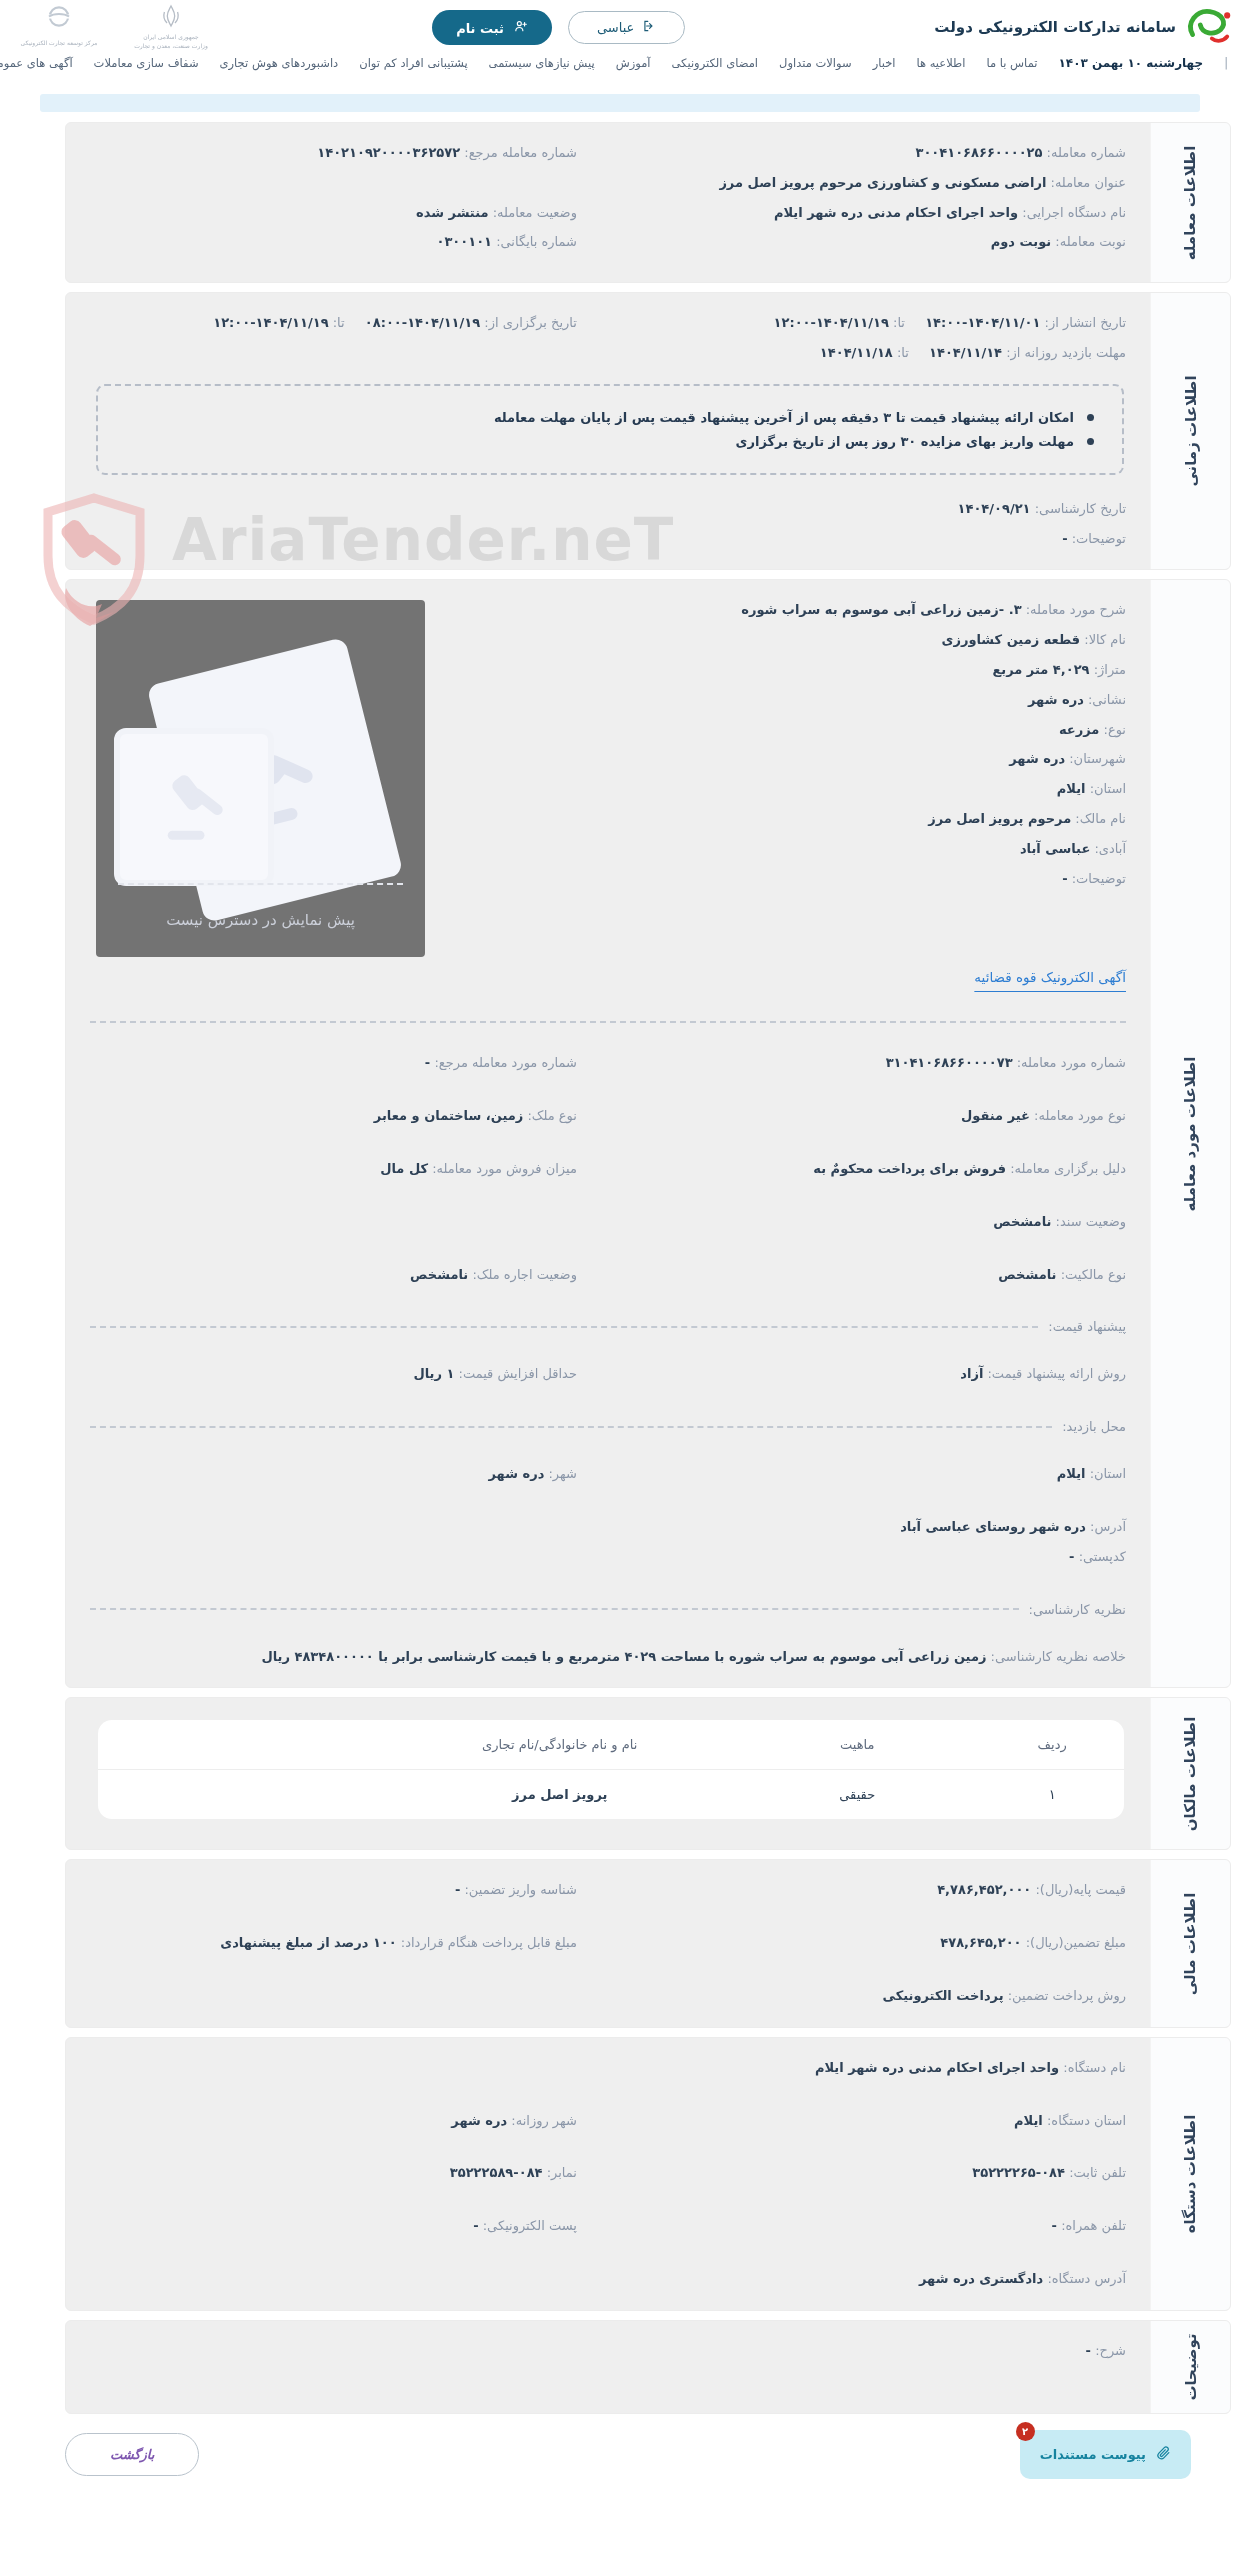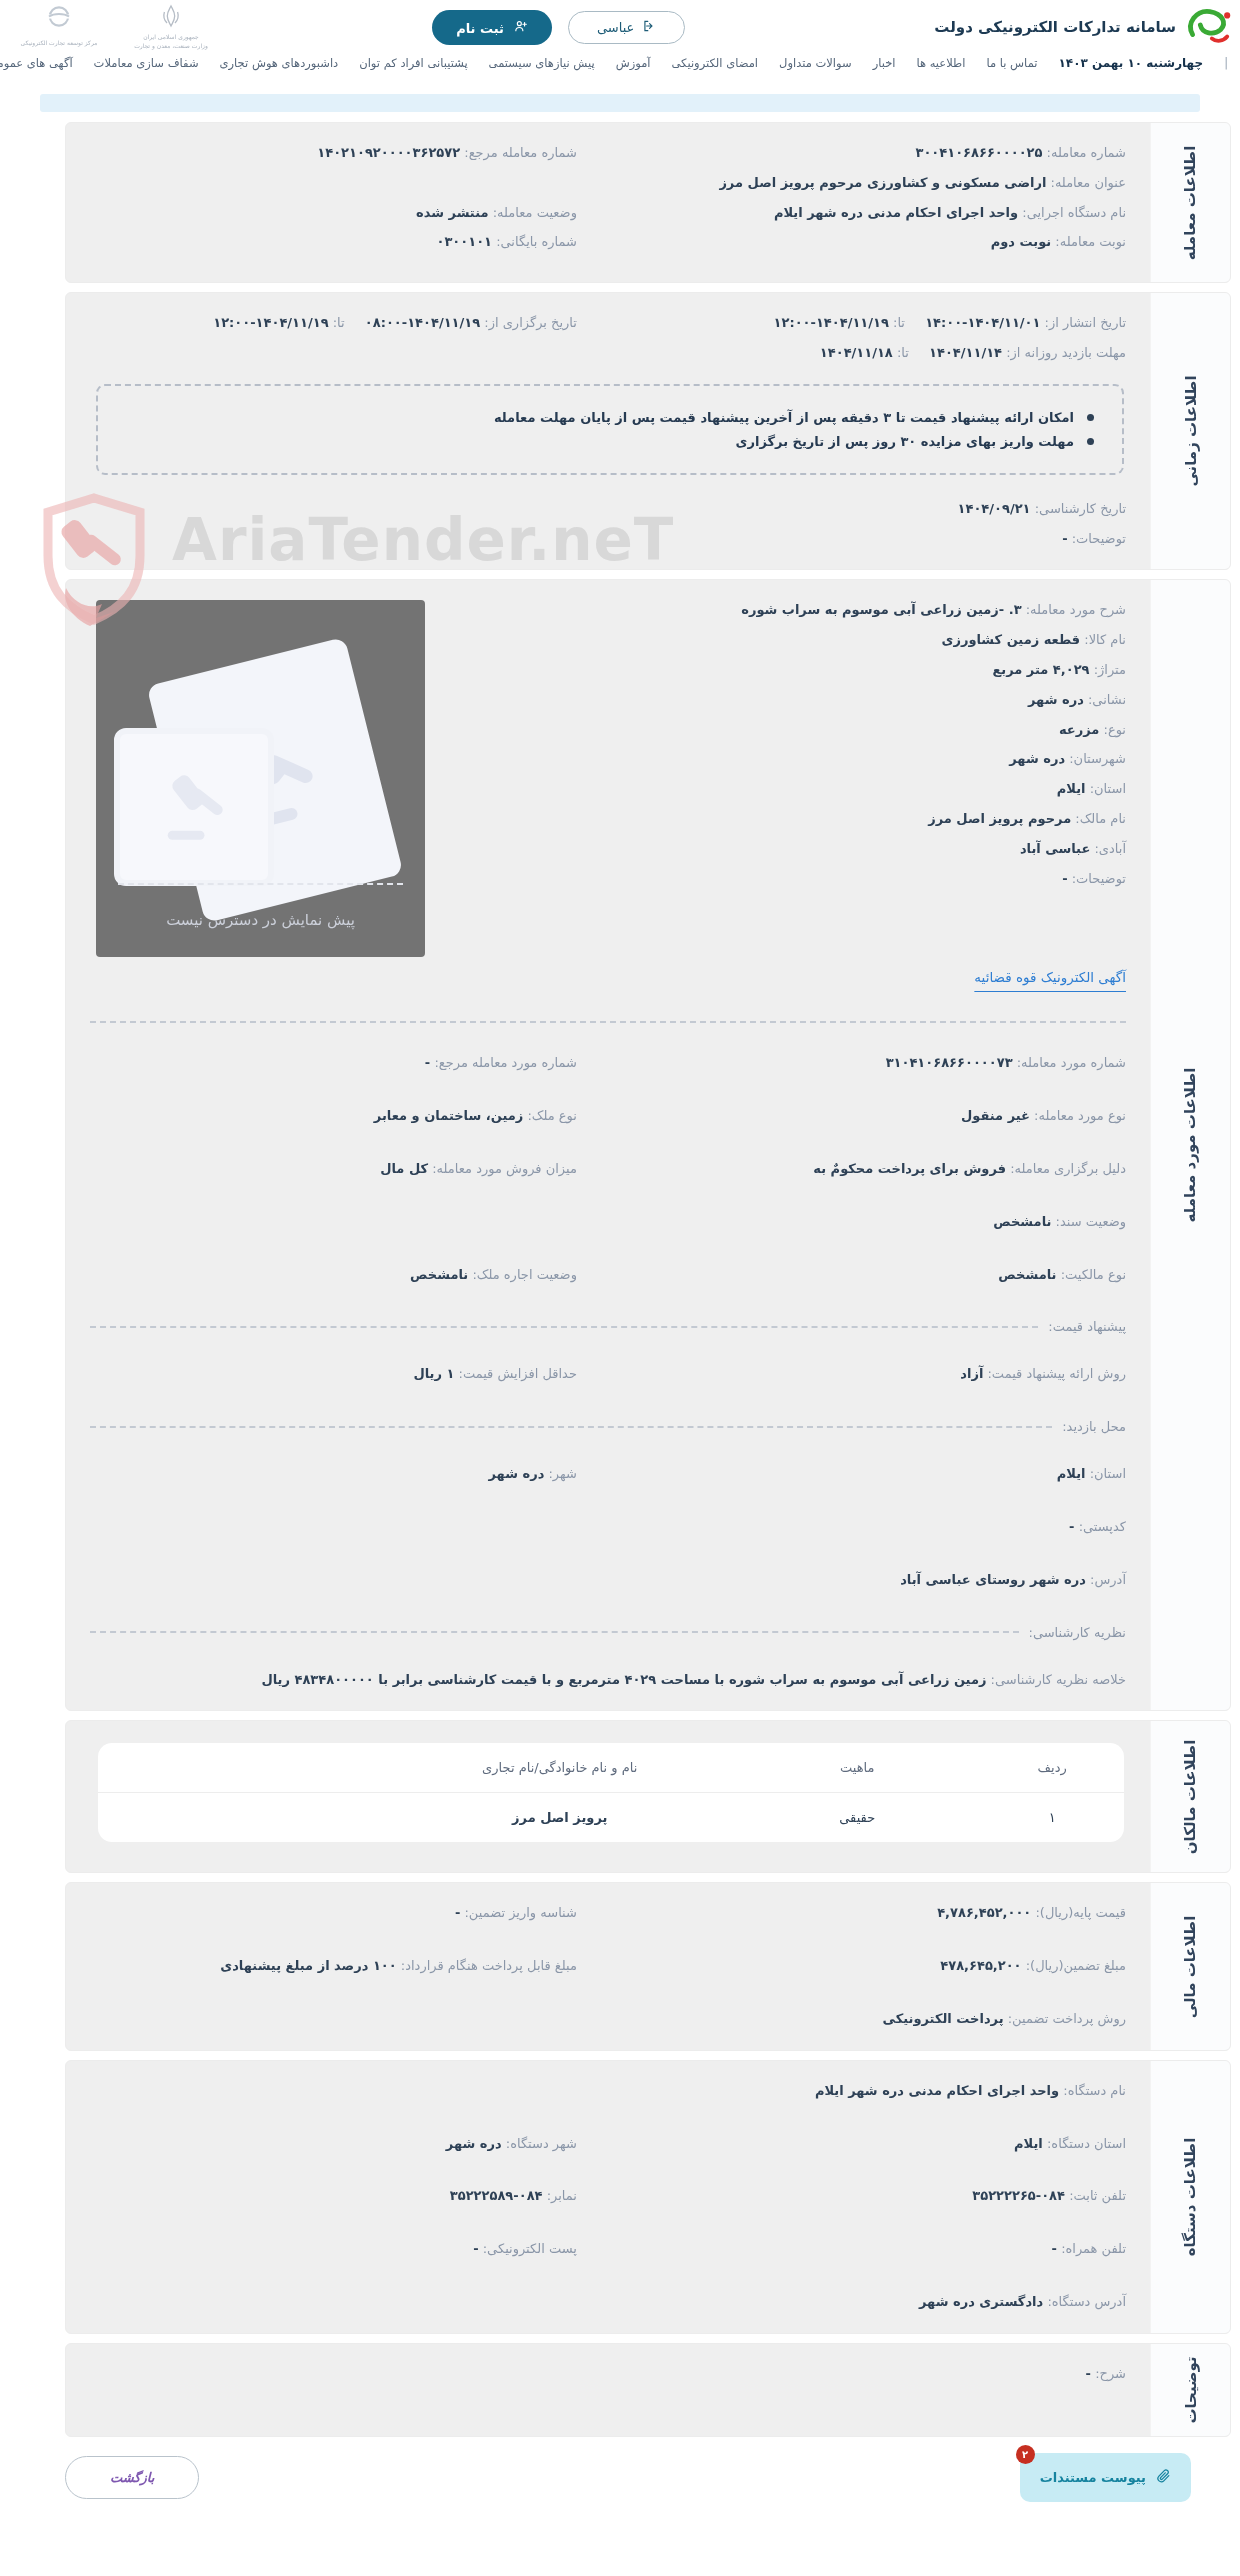--- a/index.html
+++ b/index.html
@@ -343,22 +343,22 @@
           <div class="cl kv"><span class="k">حداقل افزایش قیمت:</span> <b class="v">۱ ریال</b></div>
         </div>
 
         <div class="subh">
             <span>محل بازدید:</span>
           </div>
         <div class="grid2 row2">
           <div class="cr kv"><span class="k">استان:</span> <b class="v">ایلام</b></div>
           <div class="cl kv"><span class="k">شهر:</span> <b class="v">دره شهر</b></div>
         </div>
+        <div class="kv row1"><span class="k">آدرس:</span> <b class="v">دره شهر روستای عباسی آباد</b></div>
         <div class="kv row2"><span class="k">کدپستی:</span> <b class="v">-</b></div>
-        <div class="kv row1"><span class="k">آدرس:</span> <b class="v">دره شهر روستای عباسی آباد</b></div>
 
         <div class="subh">
             <span>نظریه کارشناسی:</span>
           </div>
         <div class="kv"><span class="k">خلاصه نظریه کارشناسی:</span> <b class="v">زمین زراعی آبی موسوم به سراب شوره با مساحت ۴۰۲۹ مترمربع و با قیمت کارشناسی برابر با ۴۸۳۴۸۰۰۰۰۰ ریال</b></div>
       </div>
     </section>
 
     <section class="card">
       <aside class="tab">
@@ -400,21 +400,21 @@
     </section>
 
     <section class="card">
       <aside class="tab">
           <span>اطلاعات دستگاه</span>
         </aside>
       <div class="cbody">
         <div class="kv row2"><span class="k">نام دستگاه:</span> <b class="v">واحد اجرای احکام مدنی دره شهر ایلام</b></div>
         <div class="grid2 row2">
           <div class="cr kv"><span class="k">استان دستگاه:</span> <b class="v">ایلام</b></div>
-          <div class="cl kv"><span class="k">شهر دستگاه:</span> <b class="v">دره شهر</b></div>
+          <div class="cl kv"><span class="k">شهر روزانه:</span> <b class="v">دره شهر</b></div>
         </div>
         <div class="grid2 row2">
           <div class="cr kv"><span class="k">تلفن ثابت:</span> <b class="v">۰۸۴-۳۵۲۲۲۲۶۵</b></div>
           <div class="cl kv"><span class="k">نمابر:</span> <b class="v">۰۸۴-۳۵۲۲۲۵۸۹</b></div>
         </div>
         <div class="grid2 row2">
           <div class="cr kv"><span class="k">تلفن همراه:</span> <b class="v">-</b></div>
           <div class="cl kv"><span class="k">پست الکترونیکی:</span> <b class="v">-</b></div>
         </div>
         <div class="kv"><span class="k">آدرس دستگاه:</span> <b class="v">دادگستری دره شهر</b></div>

